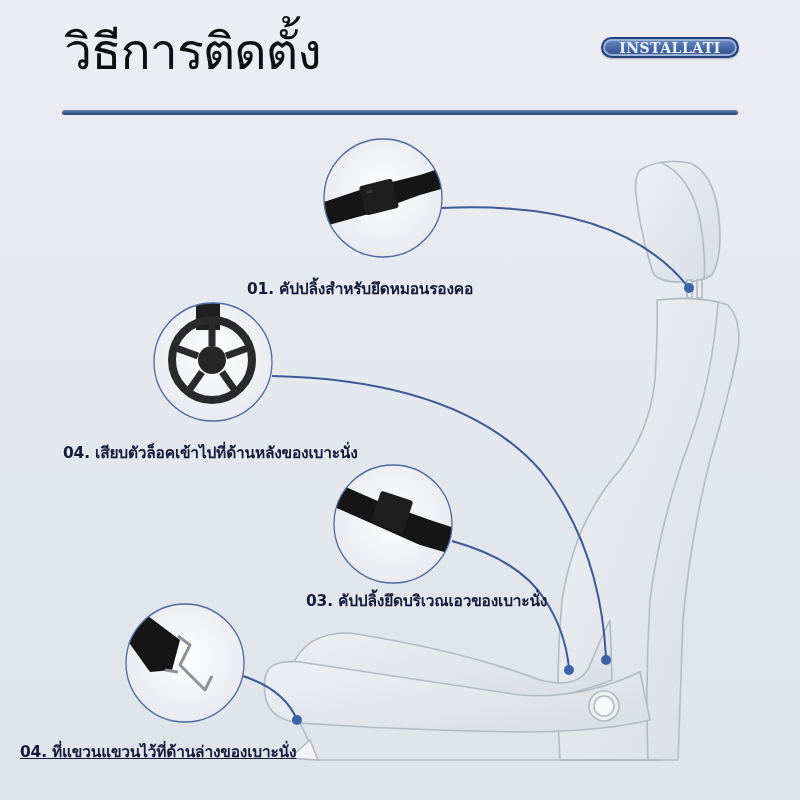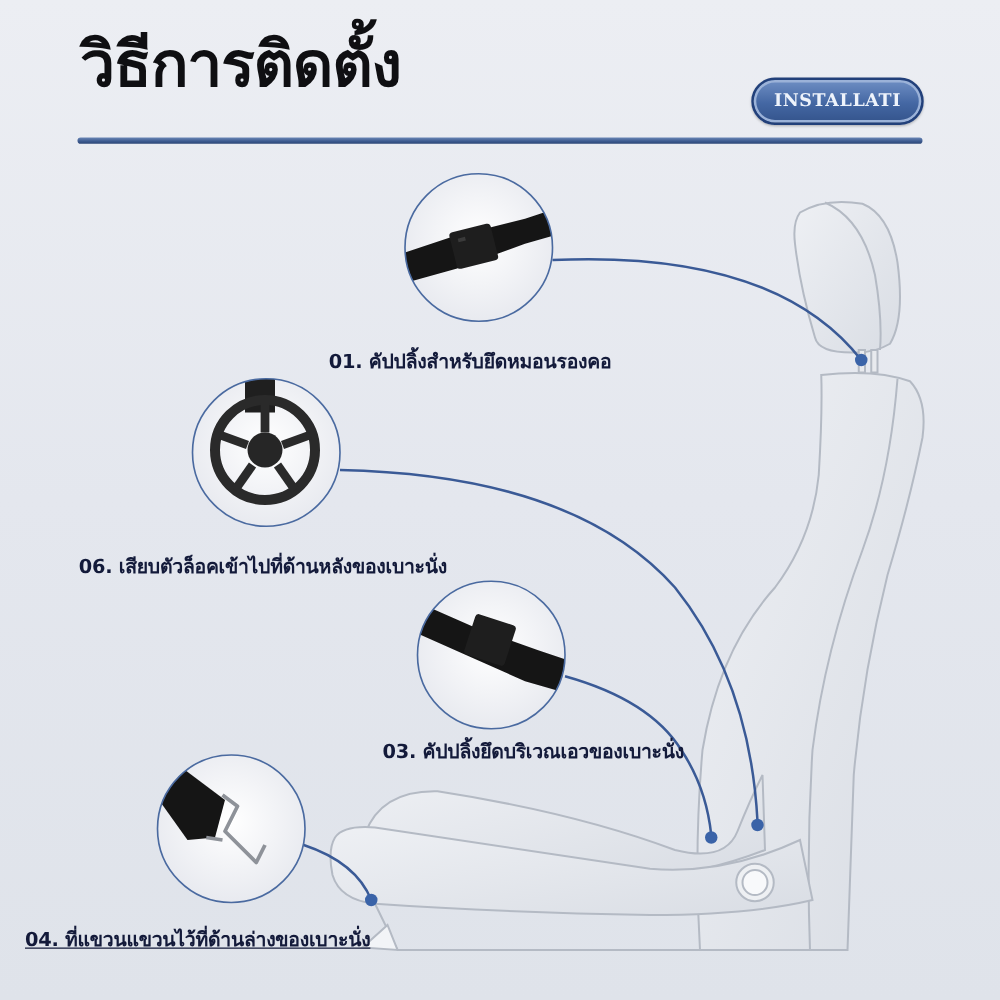--- a/index.html
+++ b/index.html
@@ -4,25 +4,25 @@
   <style>
     * { box-sizing: border-box; margin: 0; padding: 0; }
     html, body { width: 800px; height: 800px; overflow: hidden; }
     body {
       position: relative;
       background: linear-gradient(180deg, #eceef3 0%, #e4e7ee 50%, #dfe3ea 100%);
       font-family: "DejaVu Sans", "Liberation Sans", sans-serif;
     }
     .page-title {
       position: absolute; left: 64px; top: 22px;
-      font-size: 50px; font-weight: bold; color: #0f0f12;
+      font-size: 50px; font-weight: normal; color: #0f0f12;
       letter-spacing: -1px; line-height: 1.2;
     }
     .install-badge {
-      position: absolute; left: 601px; top: 62px; width: 138px; height: 38px;
+      position: absolute; left: 601px; top: 37px; width: 138px; height: 21px;
       border-radius: 19px;
       background: linear-gradient(180deg, #6f8fc4 0%, #4467a3 55%, #34548c 100%);
       border: 2px solid #22407a;
       box-shadow: inset 0 0 0 2px #9bb2d8, 0 1px 2px rgba(0,0,0,0.25);
       color: #eef3fb; font-family: "DejaVu Serif", "Liberation Serif", serif;
       font-weight: bold; font-size: 14px; letter-spacing: 0.5px;
       display: flex; align-items: center; justify-content: center;
     }
     .header-divider {
       position: absolute; left: 62px; top: 110px; width: 676px; height: 5px;
@@ -139,16 +139,16 @@
     <circle cx="185" cy="663" r="59" fill="url(#circleBg)"></circle>
     <g clip-path="url(#c4)">
       <path d="M120 630 L140 610 L180 640 L172 670 L150 672 Z" fill="#151515"></path>
       <path d="M178 636 L190 645 L180 665 L205 690 L212 676" fill="none" stroke="#8e9299" stroke-width="3" stroke-linejoin="round"></path>
       <path d="M165 670 L178 672" stroke="#8e9299" stroke-width="3"></path>
     </g>
     <circle cx="185" cy="663" r="59" fill="none" stroke="#4a6aa0" stroke-width="1.3"></circle>
   </g>
 </svg>
 
-<div class="step-label" style="left:263px; top:276px;">01. คัปปลิ้งสำหรับยึดหมอนรองคอ</div>
-<div class="step-label" style="left:63px; top:440px;">06. เสียบตัวล็อคเข้าไปที่ด้านหลังของเบาะนั่ง</div>
+<div class="step-label" style="left:247px; top:276px;">01. คัปปลิ้งสำหรับยึดหมอนรองคอ</div>
+<div class="step-label" style="left:63px; top:440px;">04. เสียบตัวล็อคเข้าไปที่ด้านหลังของเบาะนั่ง</div>
 <div class="step-label" style="left:276px; top:588px;margin-left:30px;">03. คัปปลิ้งยึดบริเวณเอวของเบาะนั่ง</div>
 <div class="step-label" style="left:20px; top:739px;text-decoration:underline;">04. ที่แขวนแขวนไว้ที่ด้านล่างของเบาะนั่ง</div>
 
 </body></html>

